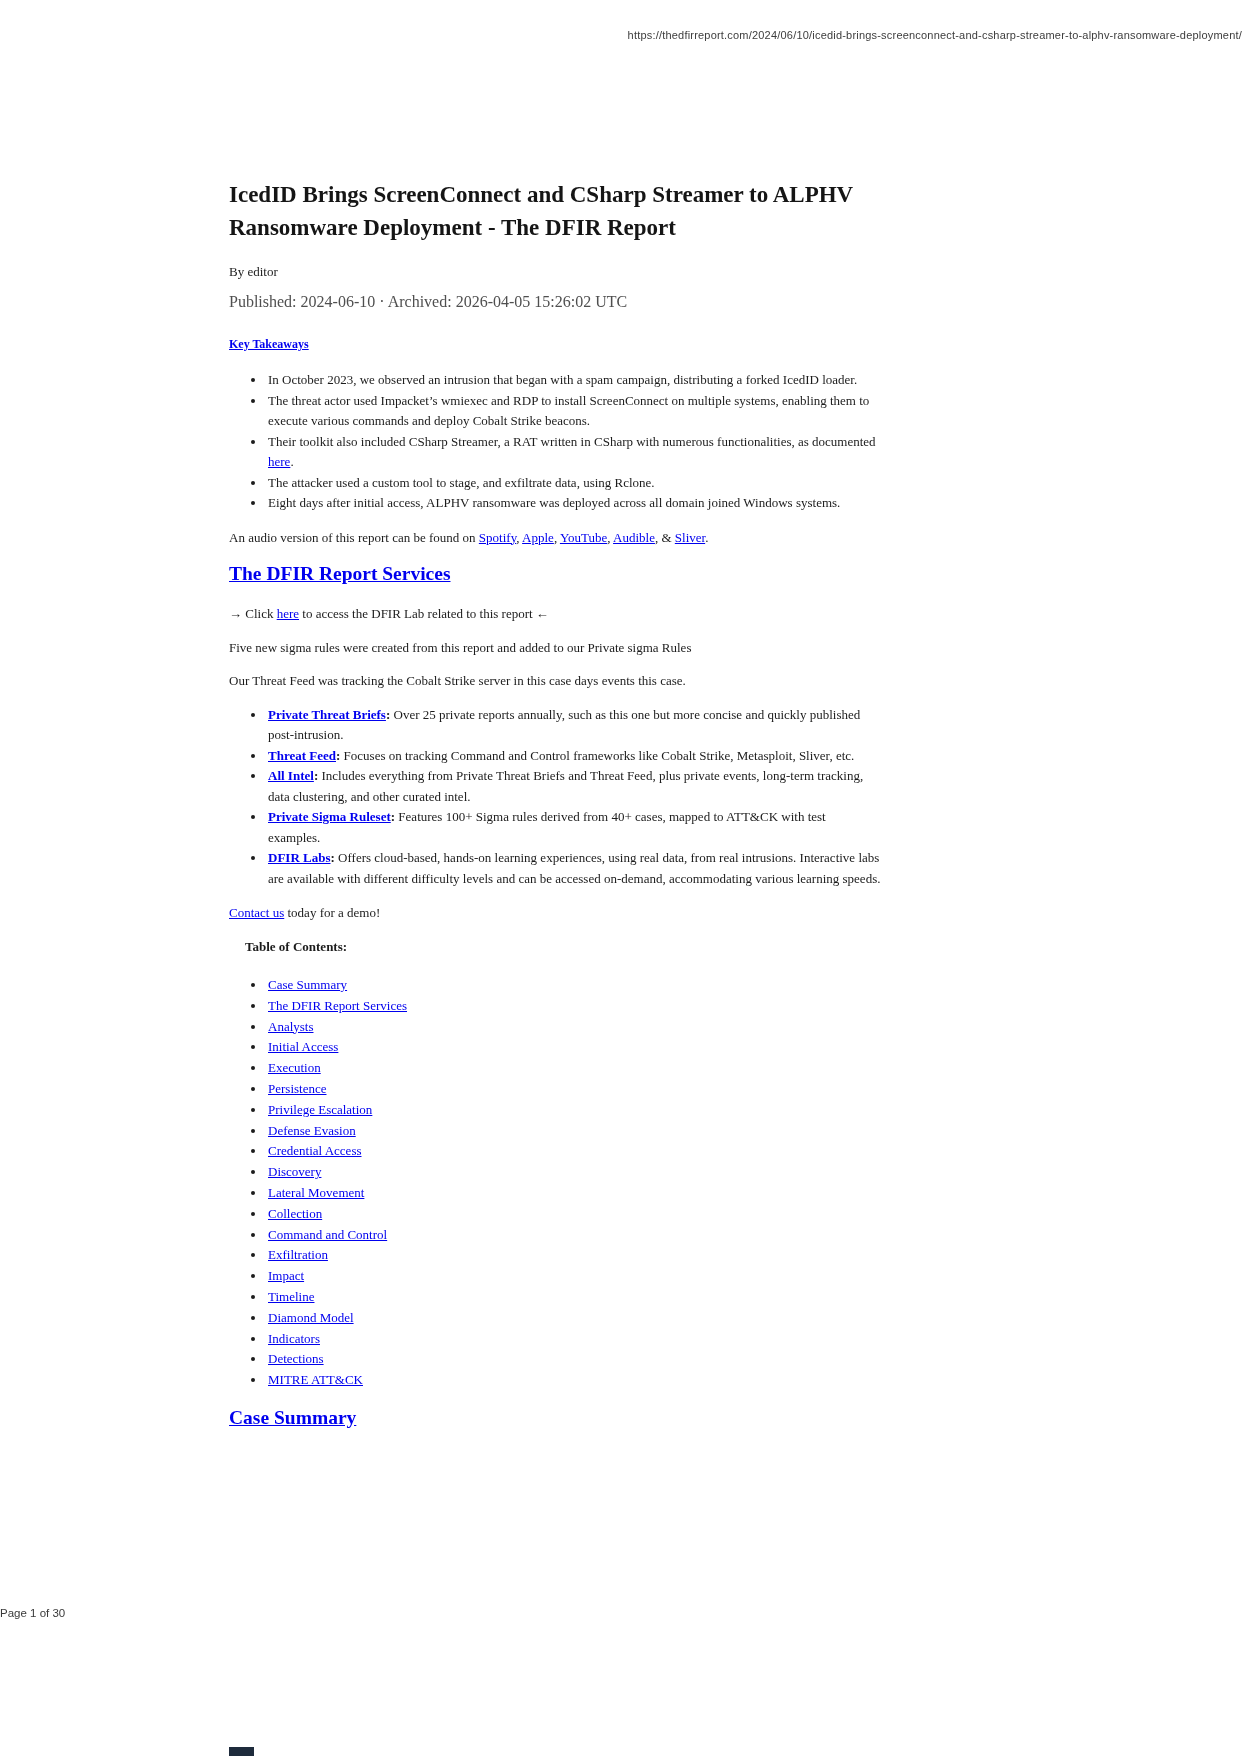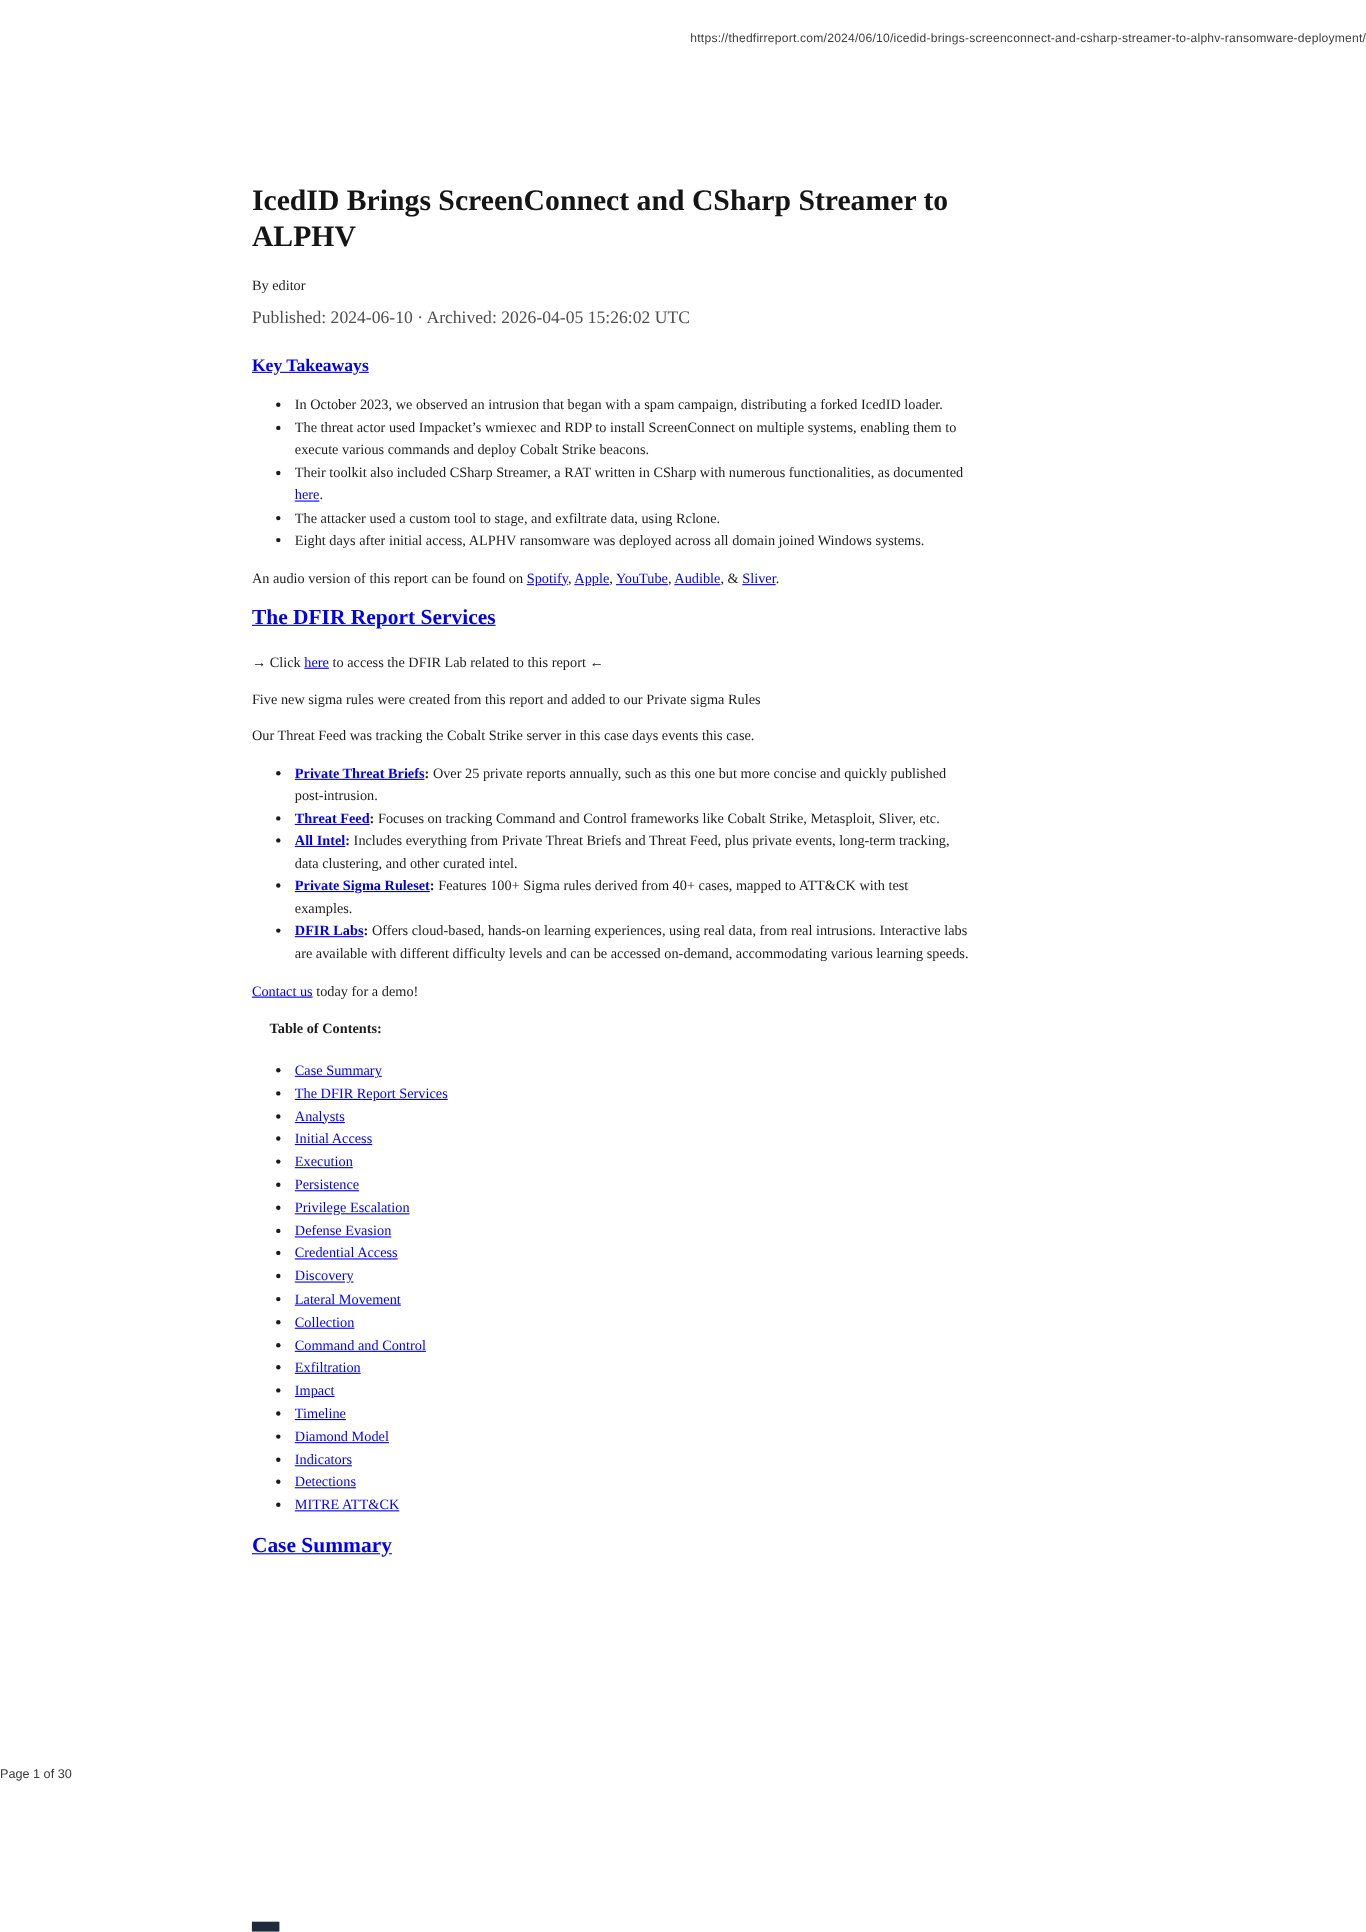--- a/index.html
+++ b/index.html
@@ -12,25 +12,25 @@
     font-size:13px;
   }
   .lnk{ color:var(--link); text-decoration:underline; cursor:pointer; }
   .b{ font-weight:700; }
   .url-header{
     position:absolute; top:29px; left:0; width:100%; text-align:right;
     font-family:"Liberation Sans","DejaVu Sans",sans-serif;
     font-size:11px; color:#3D3D3D; letter-spacing:.2px;
   }
   .content{ position:absolute; left:229px; top:162px; width:652px; line-height:20.5px; }
-  h1{ font-size:27px; line-height:33px; font-weight:700; color:#151515; margin:4px 0 20px; }
+  h1{ font-size:23px; line-height:33px; font-weight:700; color:#151515; margin:16px 0 20px; }
   .byline{ font-size:13px; line-height:16px; margin:0 0 15px; color:#222; }
   .meta{ font-size:16px; line-height:14px; color:#4F4F4F; margin:0 0 24px; }
   h2{ font-weight:700; }
-  .h-small{ font-size:16px; line-height:23px; margin:0 0 14px; }
+  .h-small{ font-size:12px; line-height:23px; margin:0 0 14px; }
   .h-big{ font-size:19.5px; line-height:25px; margin:3px 0 18px; }
   p{ margin:0 0 13px; }
   ul{ margin:0 0 14px; padding-left:37px; list-style:disc; }
   li{ padding-left:2px; }
   .toc-head{ margin:6px 16px 18px; }
   .toc-list li{ line-height:20.8px; }
   .footer{
     position:absolute; top:1607px; left:0; width:100%; text-align:left;
     font-family:"Liberation Sans","DejaVu Sans",sans-serif;
     font-size:11.5px; color:#3A3A3A;
@@ -39,20 +39,21 @@
 </style>
 </head>
 <body>
 
 <div class="url-header">https://thedfirreport.com/2024/06/10/icedid-brings-screenconnect-and-csharp-streamer-to-alphv-ransomware-deployment/</div>
 
 <div class="content">
 
   <h1>
     <div>IcedID Brings ScreenConnect and CSharp Streamer to ALPHV</div>
+    <div>Ransomware Deployment - The DFIR Report</div>
   </h1>
 
   <p class="byline">By editor</p>
   <p class="meta">Published: 2024-06-10 · Archived: 2026-04-05 15:26:02 UTC</p>
 
   <h2 class="h-small"><a href="#" class="lnk b">Key Takeaways</a></h2>
 
   <ul>
       <li><span>In October 2023, we observed an intrusion that began with a spam campaign, distributing a forked IcedID loader.</span></li>
       <li><span>The threat actor used Impacket’s wmiexec and RDP to install ScreenConnect on multiple systems, enabling them to execute various commands and deploy Cobalt Strike beacons.</span></li>

